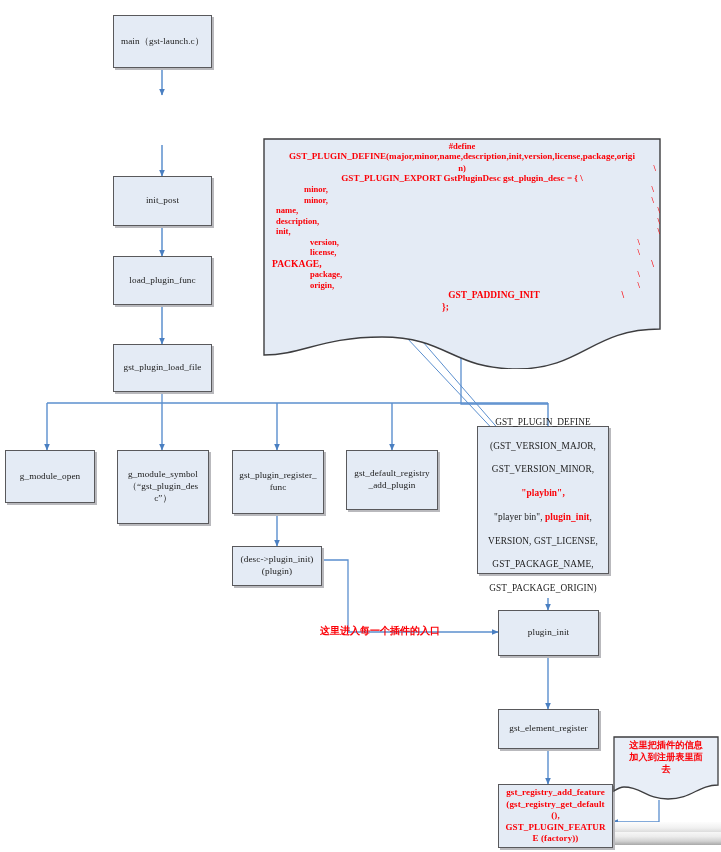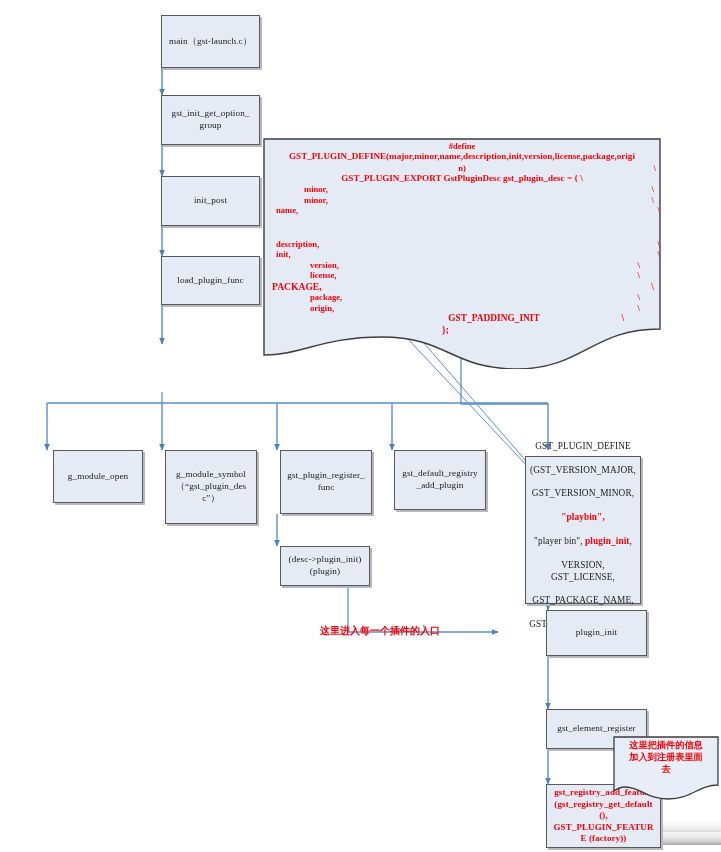--- a/index.html
+++ b/index.html
@@ -34,21 +34,20 @@
     display: flex;
     align-items: center;
     justify-content: center;
     text-align: center;
     color: #1b1b1b;
     font-size: 9.2px;
     line-height: 1.28;
     letter-spacing: .1px;
     padding: 14px 3px;
     z-index: 3;
-    margin-left: 48px;
   }
   .node .txt { width: 100%; white-space: pre-line; }
   .node.red .txt { color: #fb0007; font-weight: bold; }
   .node.mixed .txt { color: #1b1b1b; }
   .node .hl { color: #fb0007; font-weight: bold; }
   .scrollnote {
     position: absolute;
     z-index: 3;
   }
   .scrollnote .sn-text {
@@ -186,21 +185,21 @@
         <span class="m-slash" style="right:8px;">\</span>
       </div>
       <div class="m-row" style="padding-left:42px;">
         <span>minor,</span>
         <span class="m-slash" style="right:8px;">\</span>
       </div>
       <div class="m-row" style="padding-left:14px;">
         <span>name,</span>
         <span class="m-slash" style="right:2px;">\</span>
       </div>
-      <div class="m-row" style="padding-left:14px;margin-top:23px;">
+      <div class="m-row" style="padding-left:14px;">
         <span>description,</span>
         <span class="m-slash" style="right:2px;">\</span>
       </div>
       <div class="m-row" style="padding-left:14px;">
         <span>init,</span>
         <span class="m-slash" style="right:2px;">\</span>
       </div>
       <div class="m-row" style="padding-left:48px;">
         <span>version,</span>
         <span class="m-slash" style="right:22px;">\</span>
@@ -228,33 +227,32 @@
       <div class="m-row" style="padding-left:180px; font-size:9.4px;">
         <span>};</span>
       </div>
     </div>
   </div>
 
   <div class="node" style="left:113px; top:15px; width:99px; height:53px;">
     <span class="txt">main（gst-launch.c）</span>
   </div>
 
-  <div class="node" style="left:113px; top:95px; width:99px; height:50px;">
-    <span class="txt">gst_init_get_option_
-group</span>
-  </div>
 
   <div class="node" style="left:113px; top:176px; width:99px; height:50px;">
     <span class="txt">init_post</span>
   </div>
 
   <div class="node" style="left:113px; top:256px; width:99px; height:49px;text-align:center;">
     <span class="txt">load_plugin_func</span>
   </div>
 
+  <div class="node" style="left:113px; top:344px; width:99px; height:48px;">
+    <span class="txt">gst_plugin_load_file</span>
+  </div>
 
   <div class="node" style="left:5px; top:450px; width:90px; height:53px;">
     <span class="txt">g_module_open</span>
   </div>
 
   <div class="node" style="left:117px; top:450px; width:92px; height:74px;">
     <span class="txt">g_module_symbol
 （“gst_plugin_des
 c”）</span>
   </div>
@@ -262,21 +260,21 @@
   <div class="node" style="left:232px; top:450px; width:92px; height:64px;">
     <span class="txt">gst_plugin_register_
 func</span>
   </div>
 
   <div class="node" style="left:346px; top:450px; width:92px; height:60px;">
     <span class="txt">gst_default_registry
 _add_plugin</span>
   </div>
 
-  <div class="node mixed" style="left:477px; top:456px; width:116px; height:148px; font-size:9.3px;">
+  <div class="node mixed" style="left:477px; top:426px; width:132px; height:148px; font-size:9.3px;">
     <span class="txt">
       <span>GST_PLUGIN_DEFINE</span><br>
       <span>(GST_VERSION_MAJOR,</span><br>
       <span>GST_VERSION_MINOR,</span><br>
       <span class="hl">"playbin",</span><br>
       <span>"player bin", </span><span class="hl">plugin_init</span><span>,</span><br>
       <span>VERSION, GST_LICENSE,</span><br>
       <span>GST_PACKAGE_NAME,</span><br>
       <span>GST_PACKAGE_ORIGIN)</span>
     </span>

